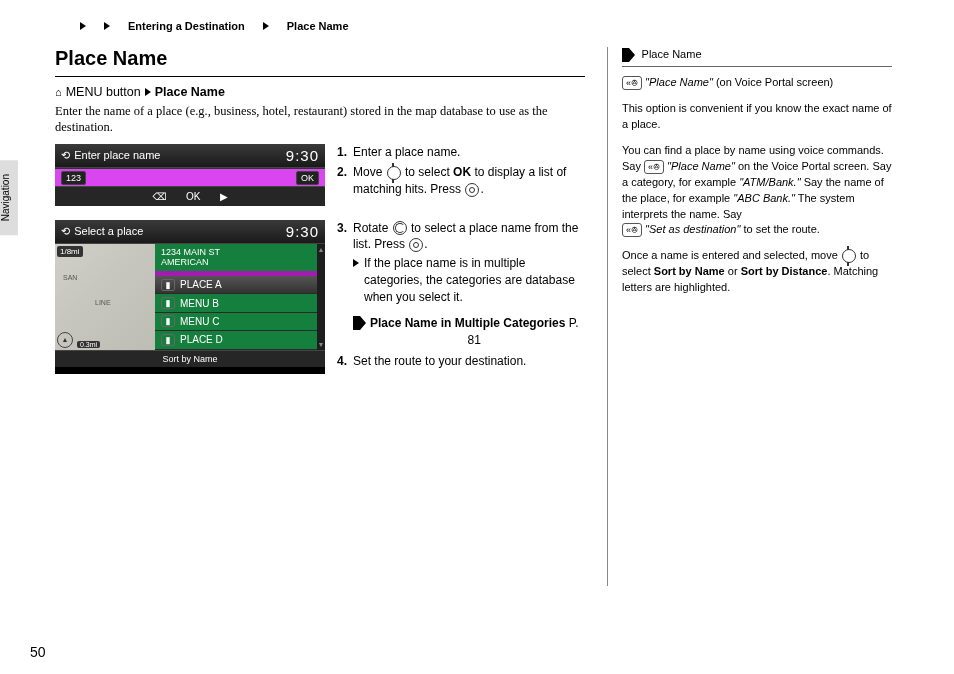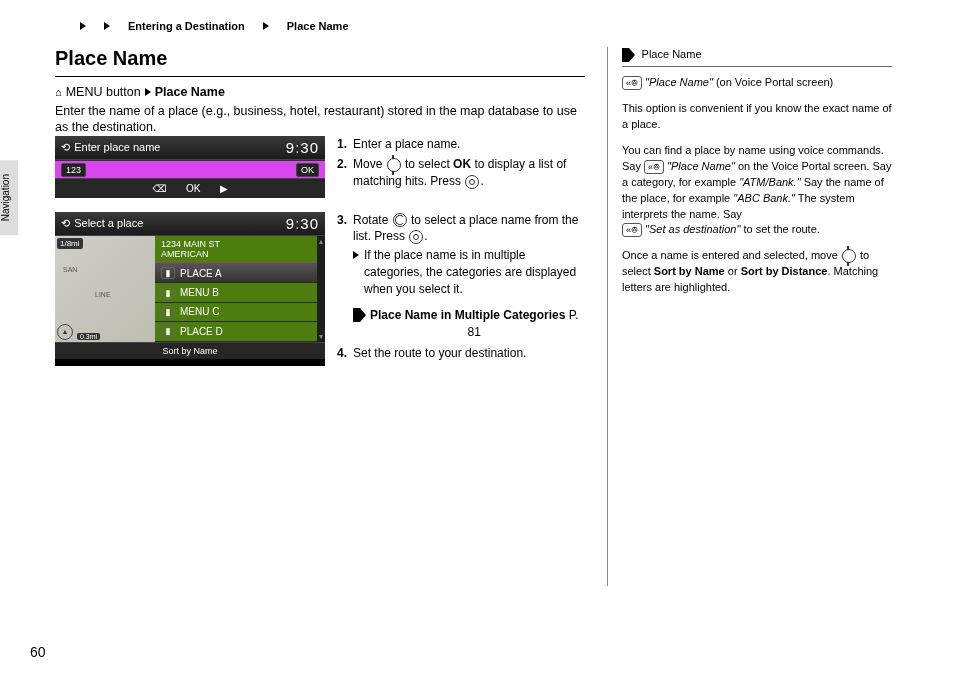--- a/index.html
+++ b/index.html
@@ -72,20 +72,22 @@
   .menu-line .arrow {
     display: inline-block;
     width: 0; height: 0;
     border-top: 4px solid transparent;
     border-bottom: 4px solid transparent;
     border-left: 6px solid #000;
   }
   .intro {
     font-size: 12.5px;
     line-height: 1.3;
+    margin-bottom: 8px;
+    font-family: Liberation Serif, serif;
   }
   .block {
     display: flex;
     gap: 12px;
     margin-bottom: 14px;
   }
   .screenshot {
     width: 270px;
     background: #000;
     color: #fff;
@@ -178,21 +180,21 @@
   .sc1-footer {
     text-align: center;
     font-size: 10px;
     padding: 4px 0;
     background: #262626;
     border-top: 1px solid #444;
   }
   .sc2-body {
     height: 106px;
     display: flex;
-    background: #4d7c0f;
+    background: #15803d;
   }
   .sc2-map {
     width: 100px;
     background: linear-gradient(135deg,#d0cfc8 0%,#c8c7bf 40%,#bdbdb4 100%);
     position: relative;
     color: #333;
     font-size: 8px;
     overflow: hidden;
   }
   .sc2-map .dist-badge {
@@ -221,21 +223,21 @@
   }
   .sc2-list {
     flex: 1;
     display: flex;
     flex-direction: column;
   }
   .sc2-addr {
     font-size: 9px;
     padding: 3px 6px;
     line-height: 1.2;
-    border-bottom: 1px solid #a21caf;
+    border-bottom: 5px solid #a21caf;
   }
   .sc2-items {
     flex: 1;
     display: flex;
     flex-direction: column;
   }
   .sc2-item {
     flex: 1;
     display: flex;
     align-items: center;
@@ -529,21 +531,21 @@
           </div>
         </div>
 
         <div class="steps">
           <div class="step">
             <div class="step-num">3.</div>
             <div class="step-body">
               <span>Rotate </span><span class="ctrl-icon rotate"></span><span> to select a place name from the list. Press </span><span class="ctrl-icon push"></span><span>.</span>
               <div class="sub">
                 <span class="sub-arrow"></span>
-                <span>If the place name is in multiple categories, the categories are displayed when you select it.</span>
+                <span>If the place name is in multiple categories, the categories are database when you select it.</span>
               </div>
               <div class="xref">
                 <span class="xref-icon">&nbsp;</span>
                 <span><b>Place Name in Multiple Categories</b><span> P. 81</span></span>
               </div>
             </div>
           </div>
           <div class="step">
             <div class="step-num">4.</div>
             <div class="step-body">
@@ -568,14 +570,14 @@
         <p class="side">
           <span>You can find a place by name using voice commands. Say </span><span class="voice-icon">«ꔮ</span> <span class="em">"Place Name"</span><span> on the Voice Portal screen. Say a category, for example </span><span class="em">"ATM/Bank."</span><span> Say the name of the place, for example </span><span class="em">"ABC Bank."</span><span> The system interprets the name. Say </span><br><span class="voice-icon">«ꔮ</span> <span class="em">"Set as destination"</span><span> to set the route.</span>
         </p>
         <p class="side">
           <span>Once a name is entered and selected, move </span><span class="ctrl-icon move"></span><span> to select </span><b>Sort by Name</b><span> or </span><b>Sort by Distance</b><span>. Matching letters are highlighted.</span>
         </p>
       </div>
     </div>
   </div>
 
-  <div class="page-num">60</div>
+  <div class="page-num">50</div>
 </div>
 
 </body></html>

